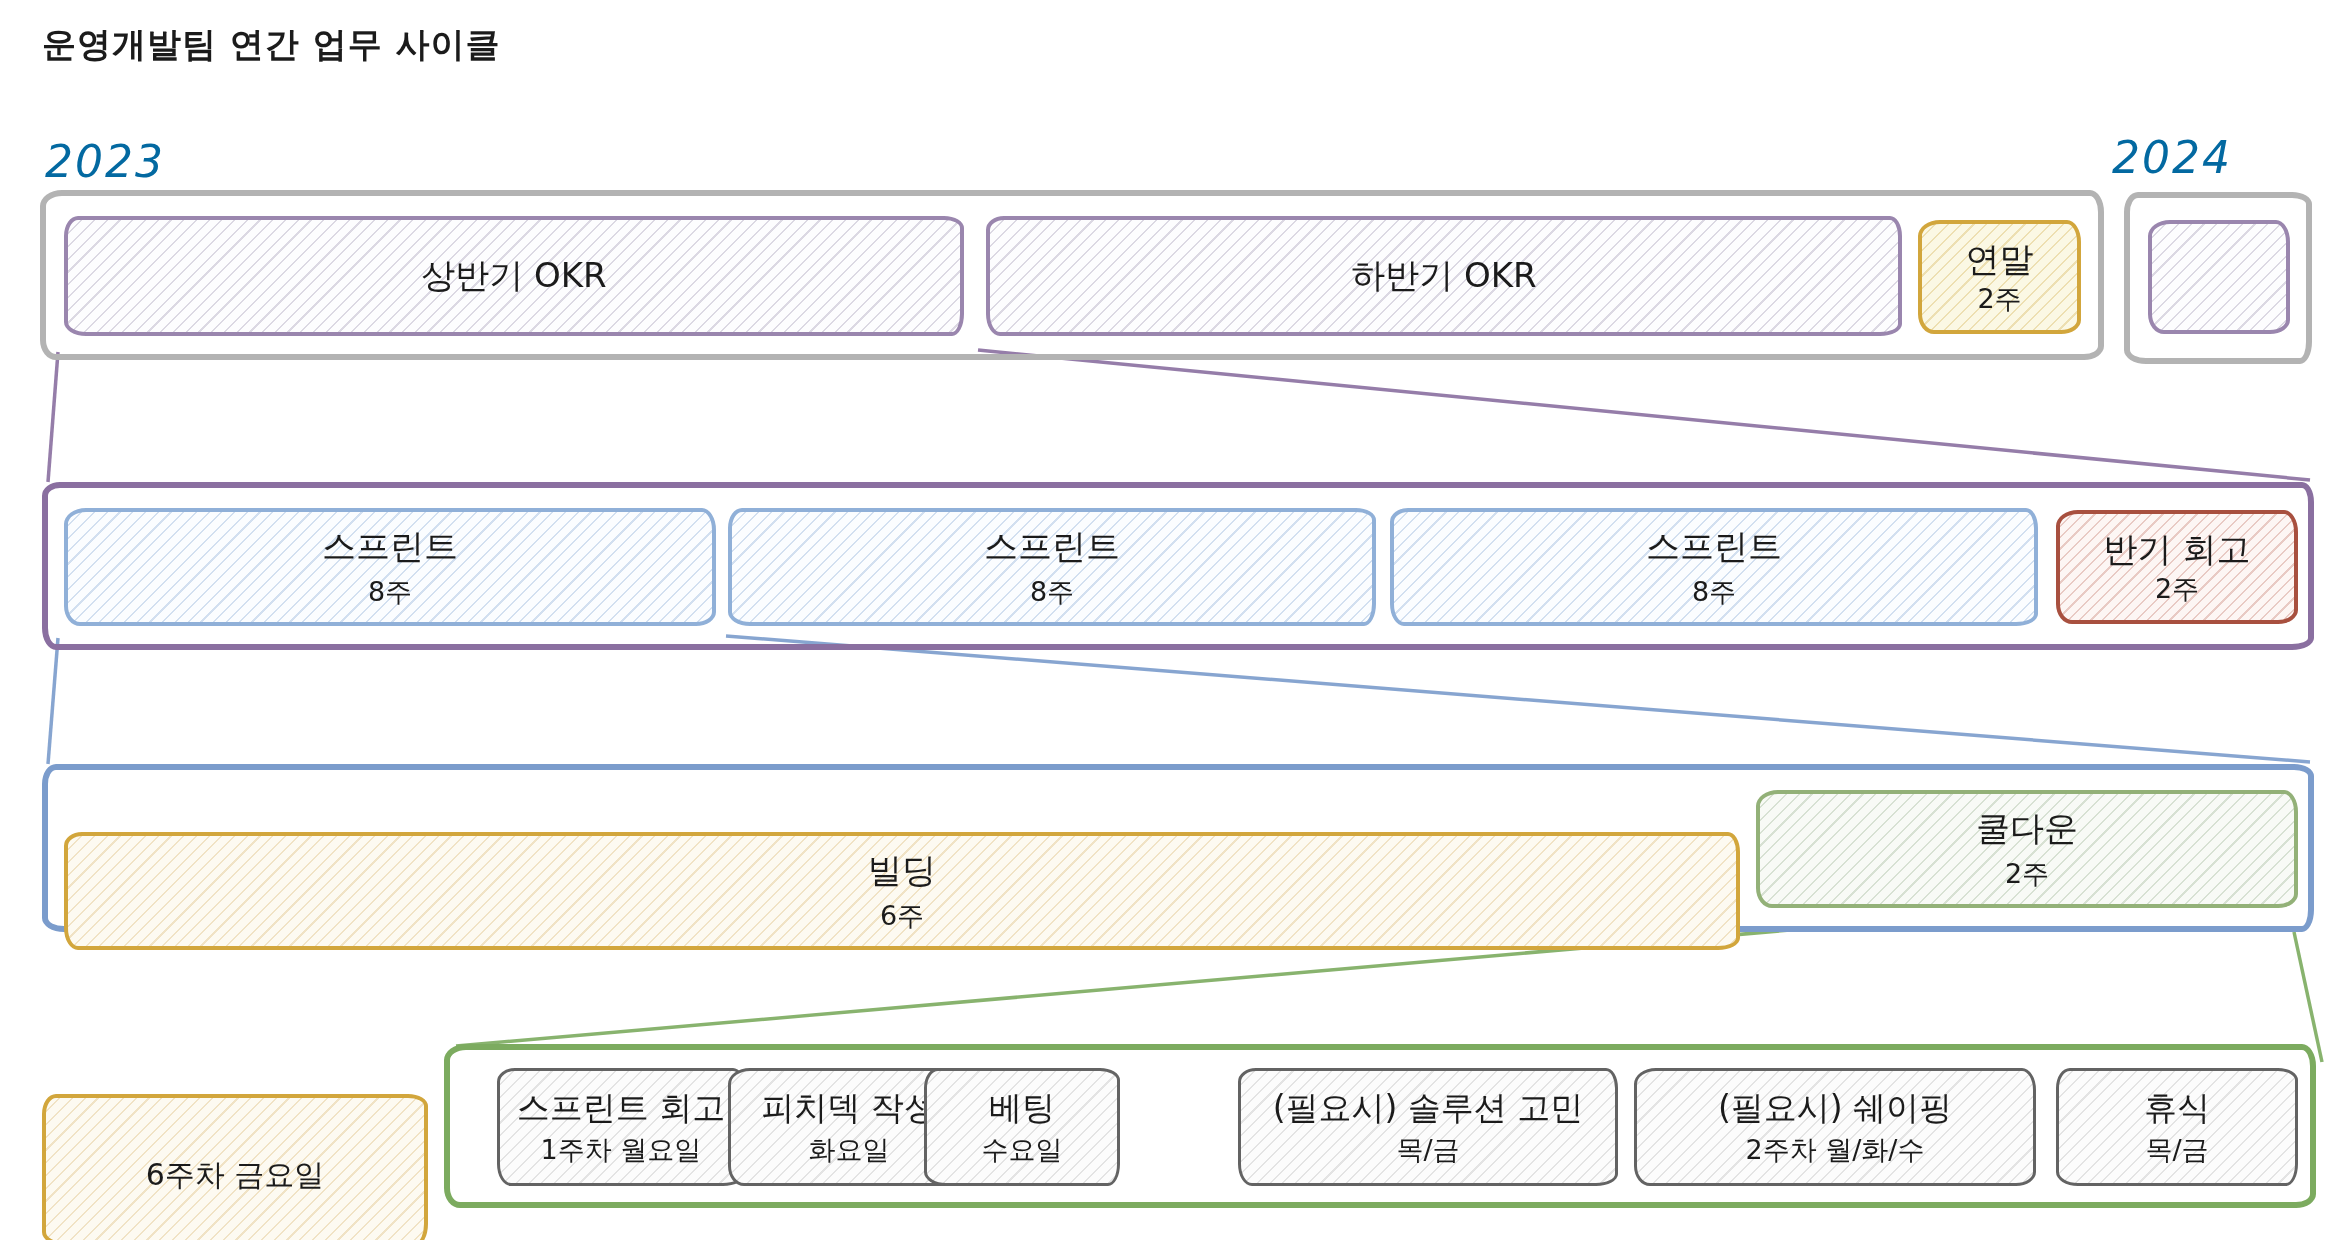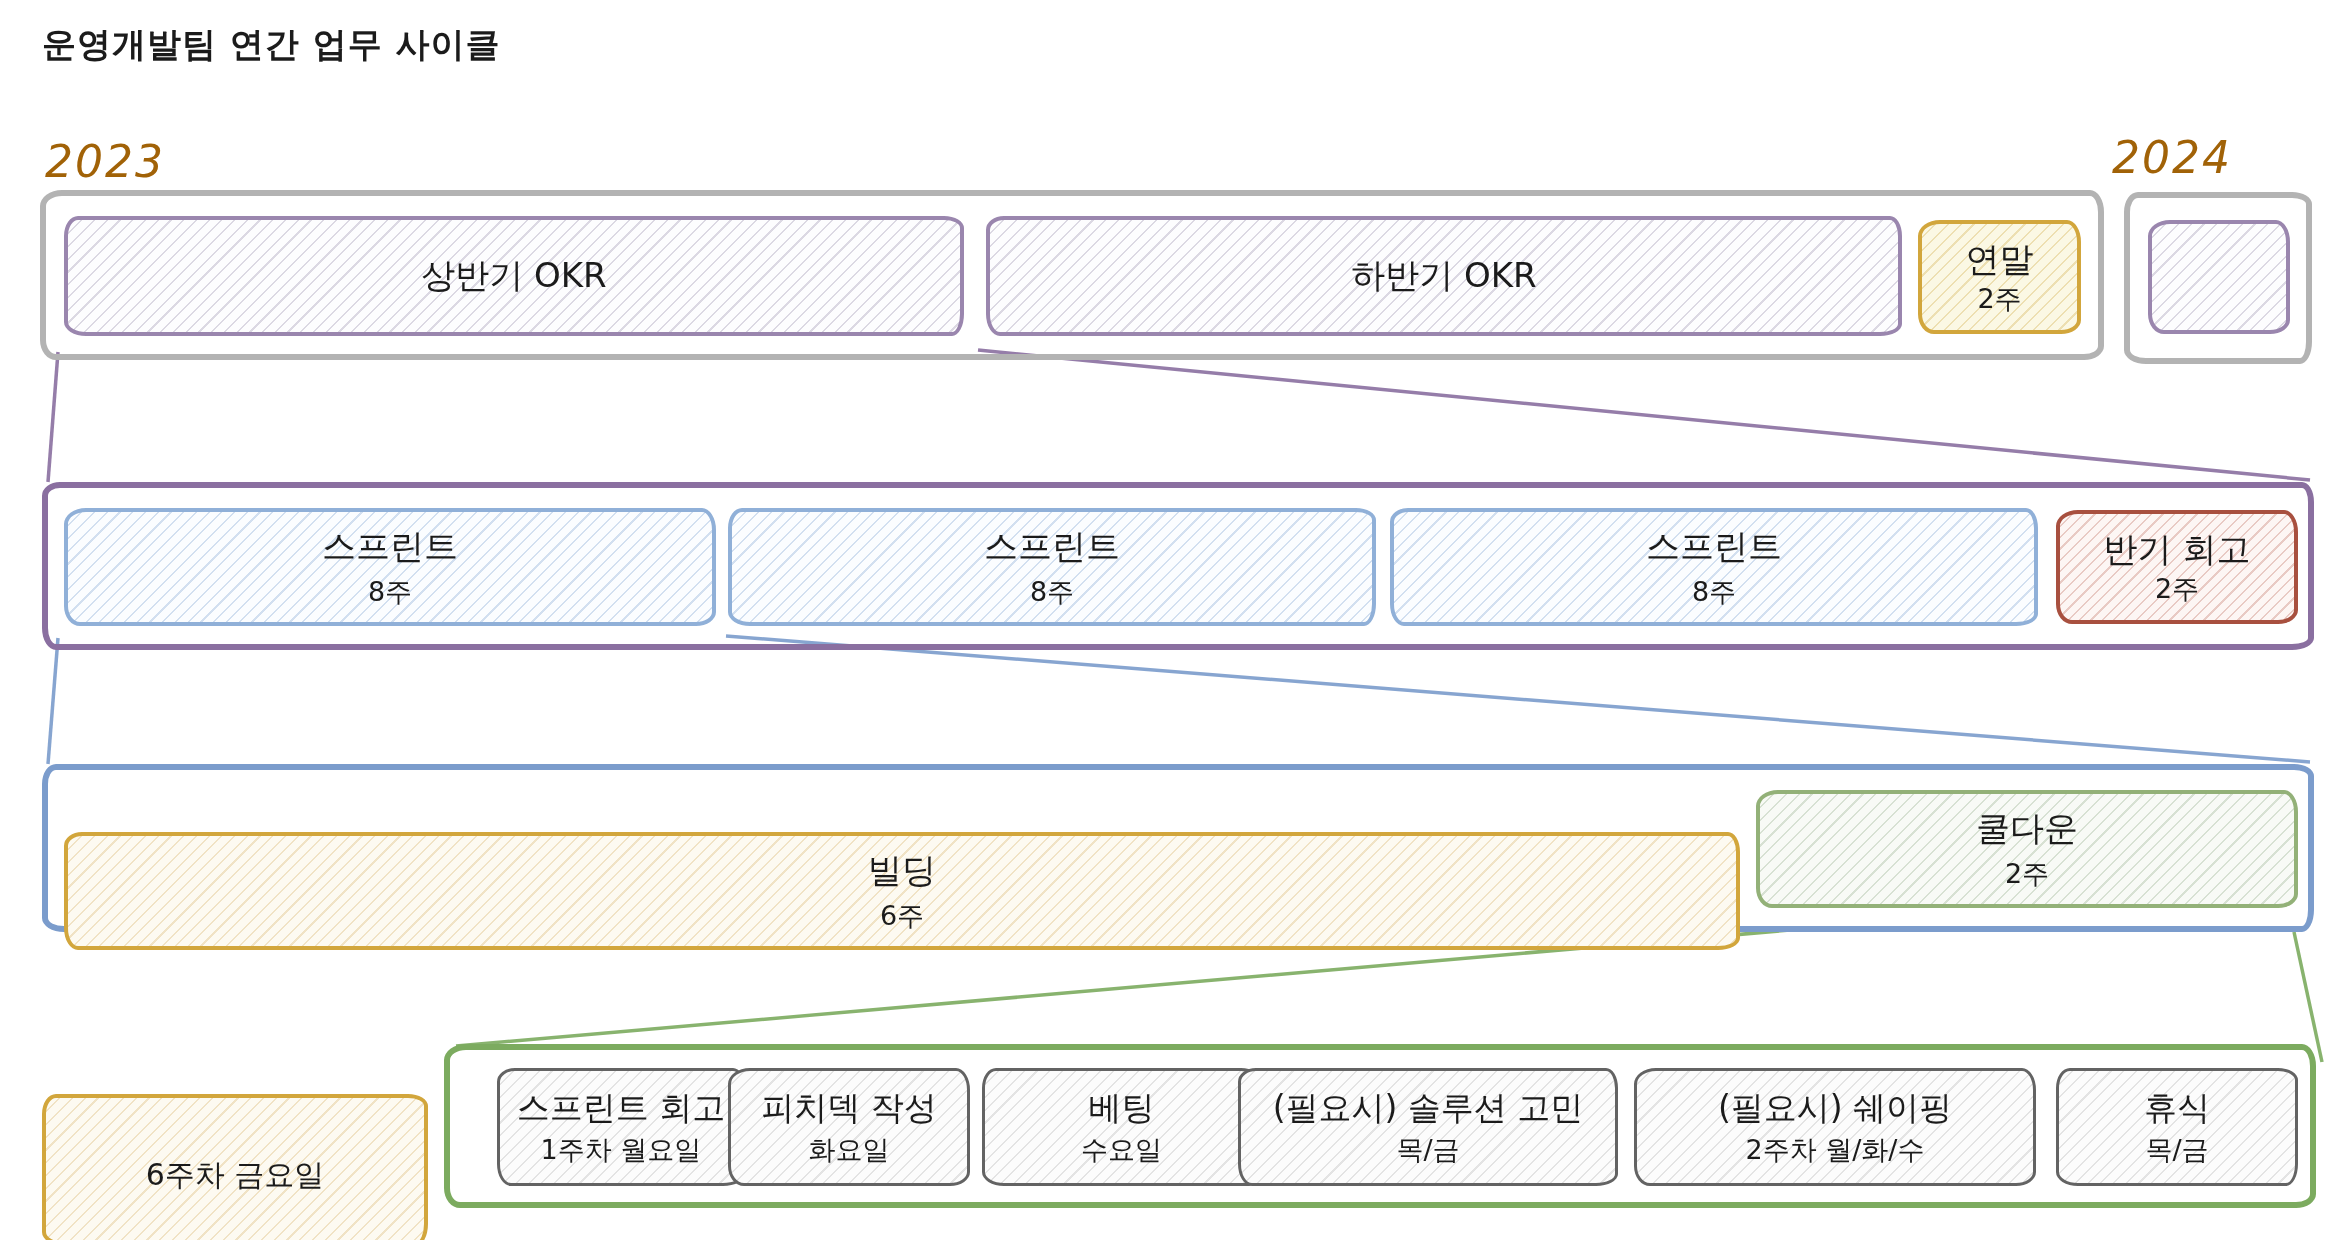--- a/index.html
+++ b/index.html
@@ -5,21 +5,21 @@
   html,body{margin:0;padding:0;background:#fff;}
   #canvas{
     position:relative;width:2336px;height:1240px;background:#ffffff;
     font-family:"DejaVu Sans","Liberation Sans",sans-serif;color:#1b1b1b;overflow:hidden;
   }
   .abs{position:absolute;}
   #diagram-title{
     left:42px;top:22px;font-size:34px;font-weight:700;letter-spacing:1px;
   }
   .year-label{
-    font-size:44px;color:#a16207;font-style:italic;letter-spacing:2px;
+    font-size:44px;color:#0369a1;font-style:italic;letter-spacing:2px;
   }
   #connectors{left:0;top:0;width:2336px;height:1240px;z-index:0;}
   .box{
     position:absolute;display:flex;flex-direction:column;align-items:center;justify-content:center;
     box-sizing:border-box;z-index:2;text-align:center;line-height:1.15;
   }
   .box .lbl{font-size:34px;font-weight:500;}
   .box .sub{font-size:27px;margin-top:10px;}
   .box .sub:empty{display:none;}
   .outer{background:transparent;z-index:1;}
@@ -140,21 +140,21 @@
   <div class="box outer outer-green r1" style="left:444px;top:1044px;width:1872px;height:164px;"></div>
 
   <div class="box hatch-gray small-label r3" style="left:477px;top:1068px;width:248px;height:118px;margin-left:20px;">
     <span class="lbl">스프린트 회고</span>
     <span class="sub">1주차 월요일</span>
   </div>
   <div class="box hatch-gray small-label r1" style="left:728px;top:1068px;width:242px;height:118px;">
     <span class="lbl">피치덱 작성</span>
     <span class="sub">화요일</span>
   </div>
-  <div class="box hatch-gray small-label r2" style="left:982px;top:1068px;width:279px;height:118px;">
+  <div class="box hatch-gray small-label r2" style="left:924px;top:1068px;width:196px;height:118px;">
     <span class="lbl">베팅</span>
     <span class="sub">수요일</span>
   </div>
   <div class="box hatch-gray small-label r3" style="left:1238px;top:1068px;width:380px;height:118px;">
     <span class="lbl">(필요시) 솔루션 고민</span>
     <span class="sub">목/금</span>
   </div>
   <div class="box hatch-gray small-label r1" style="left:1634px;top:1068px;width:402px;height:118px;">
     <span class="lbl">(필요시) 쉐이핑</span>
     <span class="sub">2주차 월/화/수</span>

